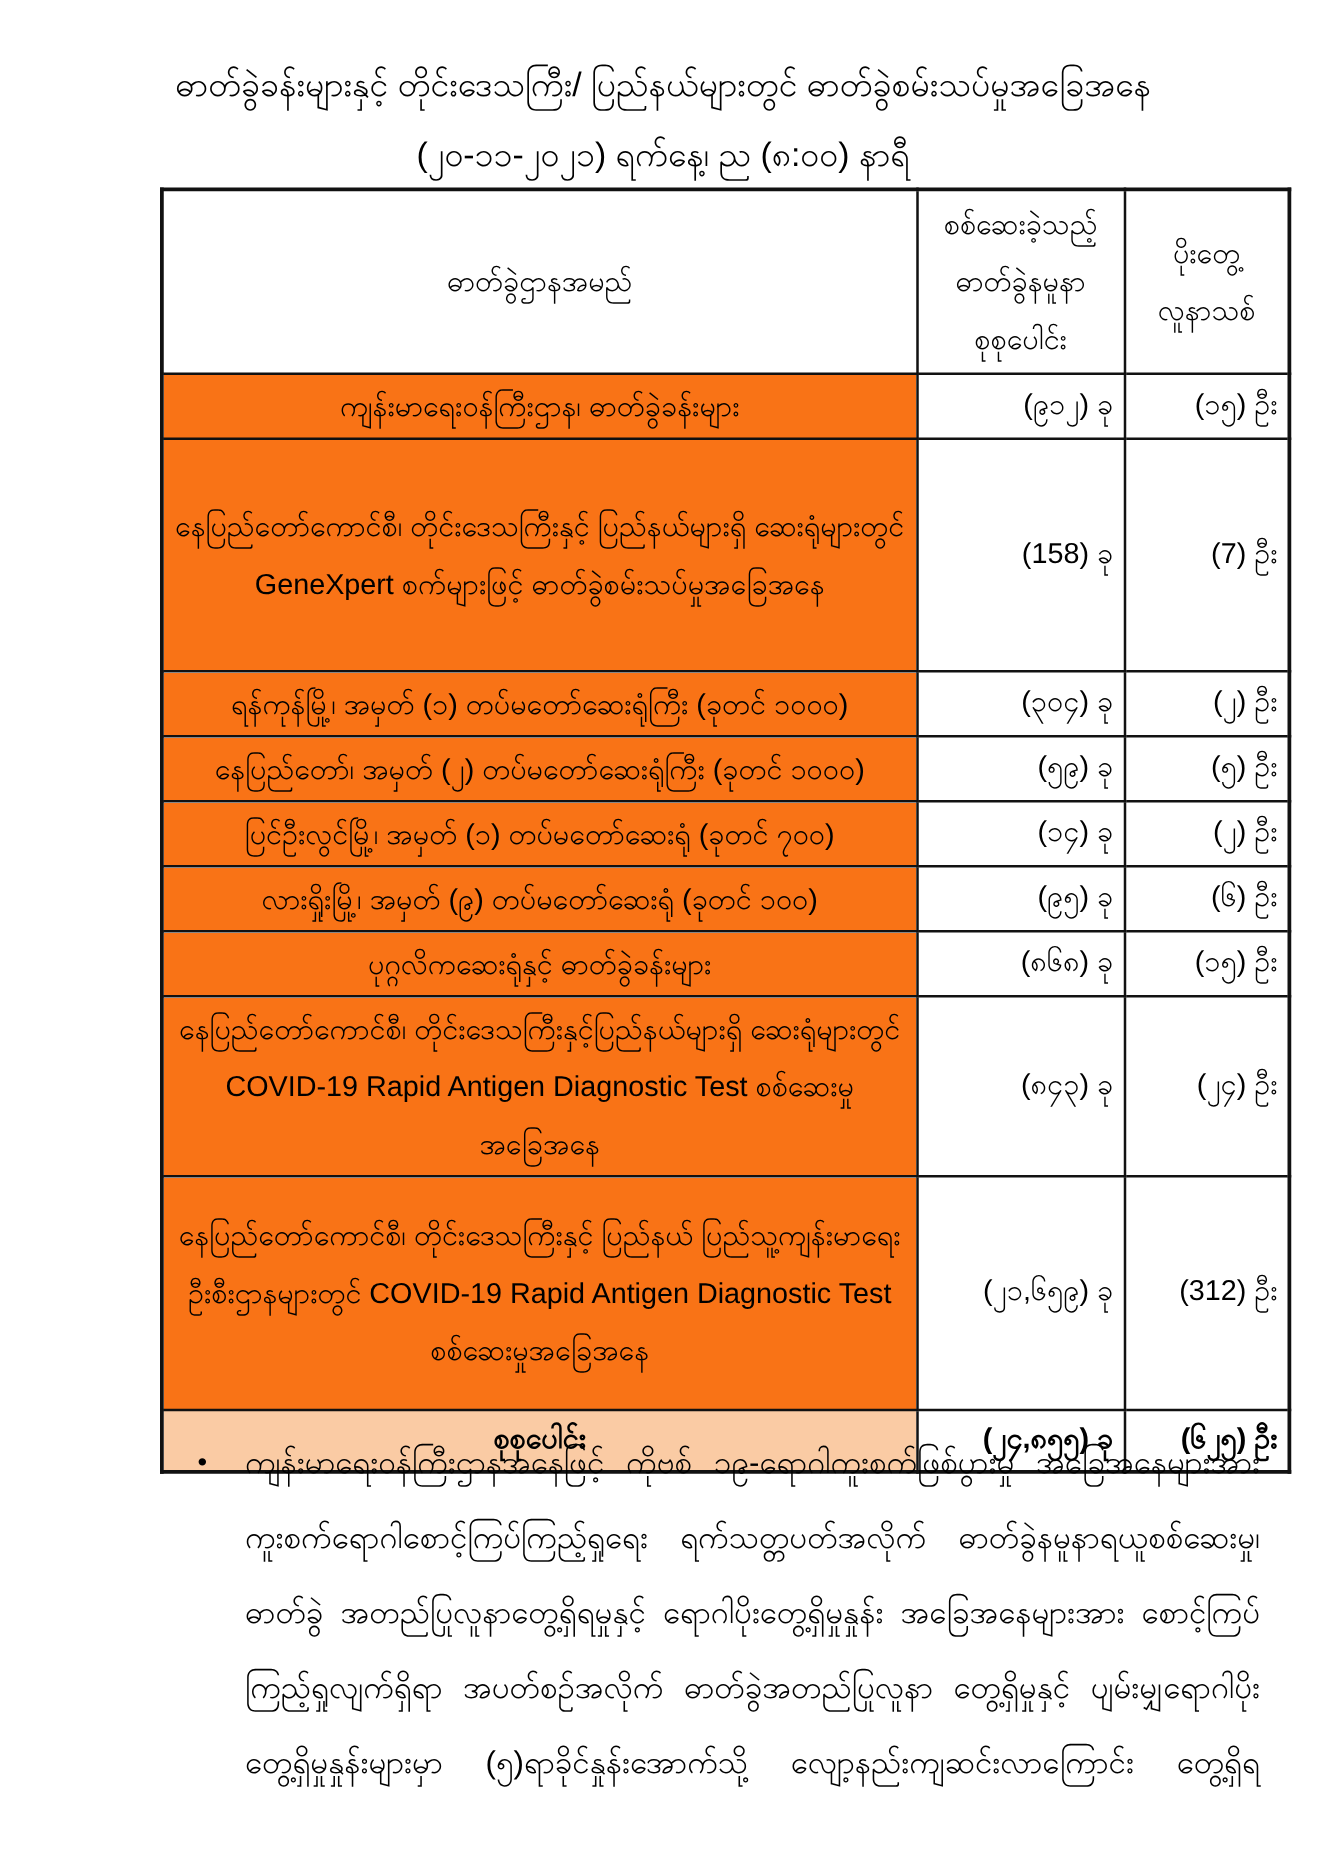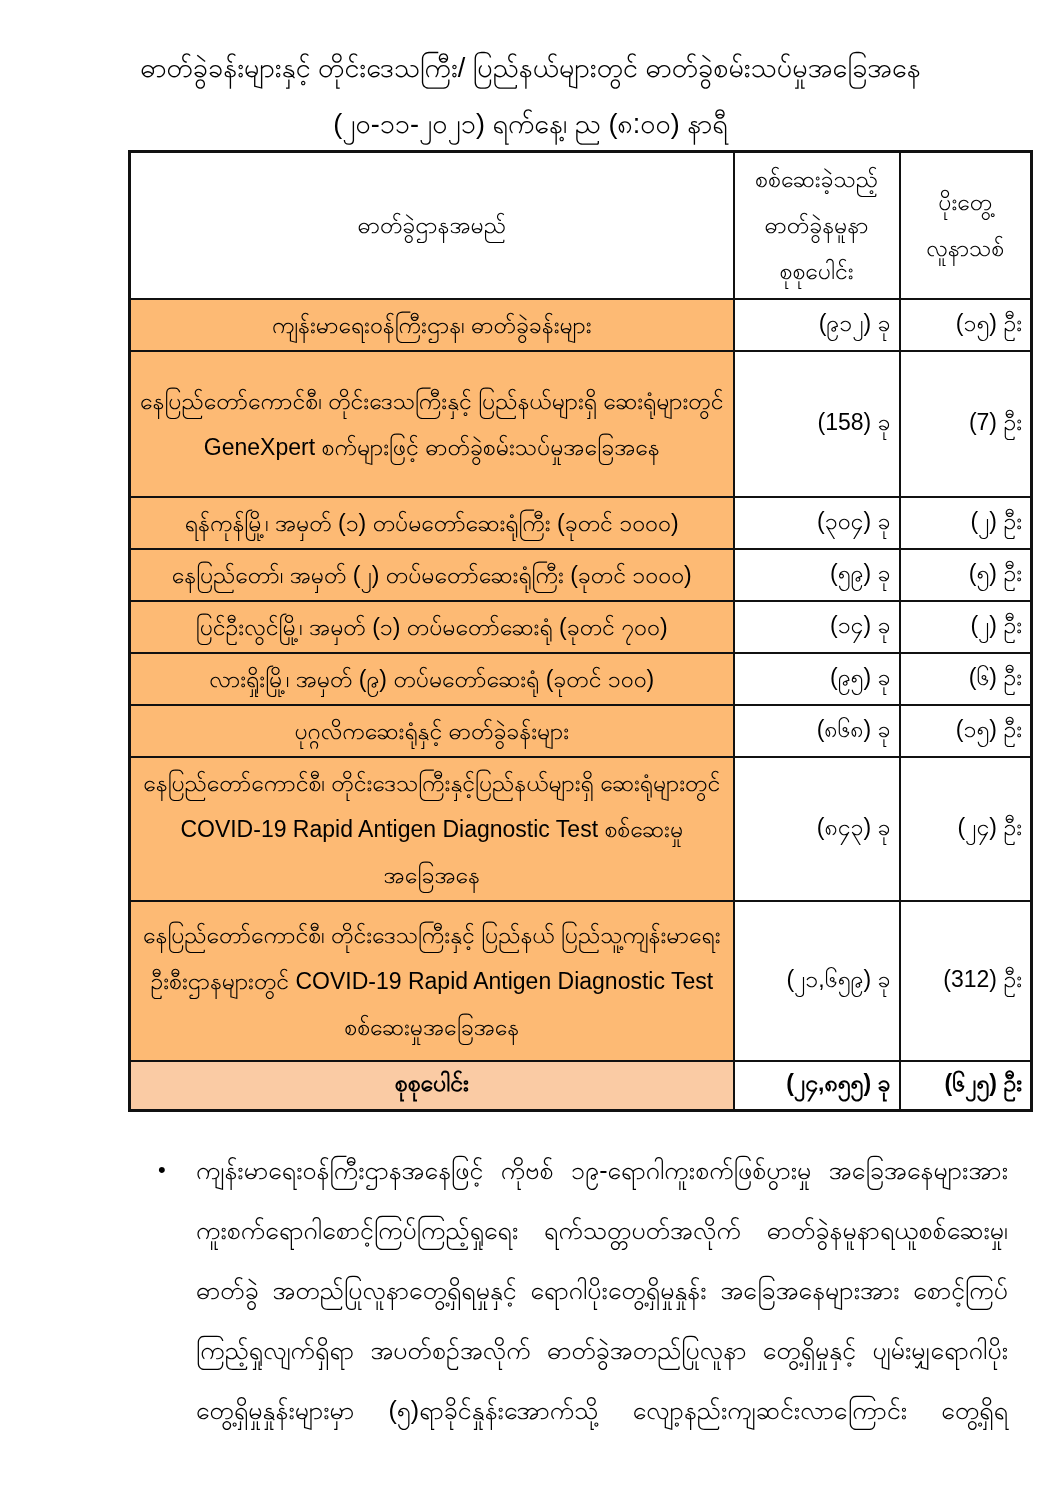--- a/index.html
+++ b/index.html
@@ -21,21 +21,21 @@
     border:3px solid #111111;
   }
   table.report th, table.report td {
     border:2px solid #111111;
     font-size:23px; font-weight:normal;
     vertical-align:middle;
     padding:2px 8px;
     overflow:hidden;
   }
   th.hdr { text-align:center; line-height:46px; background:#ffffff; }
-  td.c-name { background:#fdba74; text-align:center; line-height:46px; }
+  td.c-name { background:#f97316; text-align:center; line-height:46px; }
   td.c-num  { background:#ffffff; text-align:right; padding-right:18px; white-space:nowrap; }
   td.c-pos  { background:#ffffff; text-align:right; padding-right:8px; white-space:nowrap; }
   tr.total-row td { font-weight:bold; }
   tr.total-row td.c-label { background:#FACBA4; text-align:center; }
   .note {
     position:absolute; left:158px; top:1140px; width:850px;
     display:flex; align-items:flex-start;
     font-size:25px; line-height:60px;
   }
   .note .bullet { width:38px; flex:0 0 38px; font-size:22px; }
@@ -76,21 +76,21 @@
           <div>လူနာသစ်</div>
         </th>
       </tr>
     </thead>
     <tbody>
       <tr style="height:47px">
         <td class="c-name">ကျန်းမာရေးဝန်ကြီးဌာန၊ ဓာတ်ခွဲခန်းများ</td>
         <td class="c-num">(၉၁၂) ခု</td>
         <td class="c-pos">(၁၅) ဦး</td>
       </tr>
-      <tr style="height:146px">
+      <tr style="height:186px">
         <td class="c-name">နေပြည်တော်ကောင်စီ၊ တိုင်းဒေသကြီးနှင့် ပြည်နယ်များရှိ ဆေးရုံများတွင် GeneXpert စက်များဖြင့် ဓာတ်ခွဲစမ်းသပ်မှုအခြေအနေ</td>
         <td class="c-num">(158) ခု</td>
         <td class="c-pos">(7) ဦး</td>
       </tr>
       <tr style="height:52px">
         <td class="c-name">ရန်ကုန်မြို့၊ အမှတ် (၁) တပ်မတော်ဆေးရုံကြီး (ခုတင် ၁၀၀၀)</td>
         <td class="c-num">(၃၀၄) ခု</td>
         <td class="c-pos">(၂) ဦး</td>
       </tr>
       <tr style="height:52px">
@@ -111,21 +111,21 @@
       <tr style="height:47px">
         <td class="c-name">ပုဂ္ဂလိကဆေးရုံနှင့် ဓာတ်ခွဲခန်းများ</td>
         <td class="c-num">(၈၆၈) ခု</td>
         <td class="c-pos">(၁၅) ဦး</td>
       </tr>
       <tr style="height:142px">
         <td class="c-name">နေပြည်တော်ကောင်စီ၊ တိုင်းဒေသကြီးနှင့်ပြည်နယ်များရှိ ဆေးရုံများတွင် COVID-19 Rapid Antigen Diagnostic Test စစ်ဆေးမှုအခြေအနေ</td>
         <td class="c-num">(၈၄၃) ခု</td>
         <td class="c-pos">(၂၄) ဦး</td>
       </tr>
-      <tr style="height:160px">
+      <tr style="height:187px">
         <td class="c-name">နေပြည်တော်ကောင်စီ၊ တိုင်းဒေသကြီးနှင့် ပြည်နယ် ပြည်သူ့ကျန်းမာရေးဦးစီးဌာနများတွင် COVID-19 Rapid Antigen Diagnostic Test စစ်ဆေးမှုအခြေအနေ</td>
         <td class="c-num">(၂၁,၆၅၉) ခု</td>
         <td class="c-pos">(312) ဦး</td>
       </tr>
       <tr class="total-row" style="height:50px">
         <td class="c-label">စုစုပေါင်း</td>
         <td class="c-num">(၂၄,၈၅၅) ခု</td>
         <td class="c-pos">(၆၂၅) ဦး</td>
       </tr>
     </tbody>

